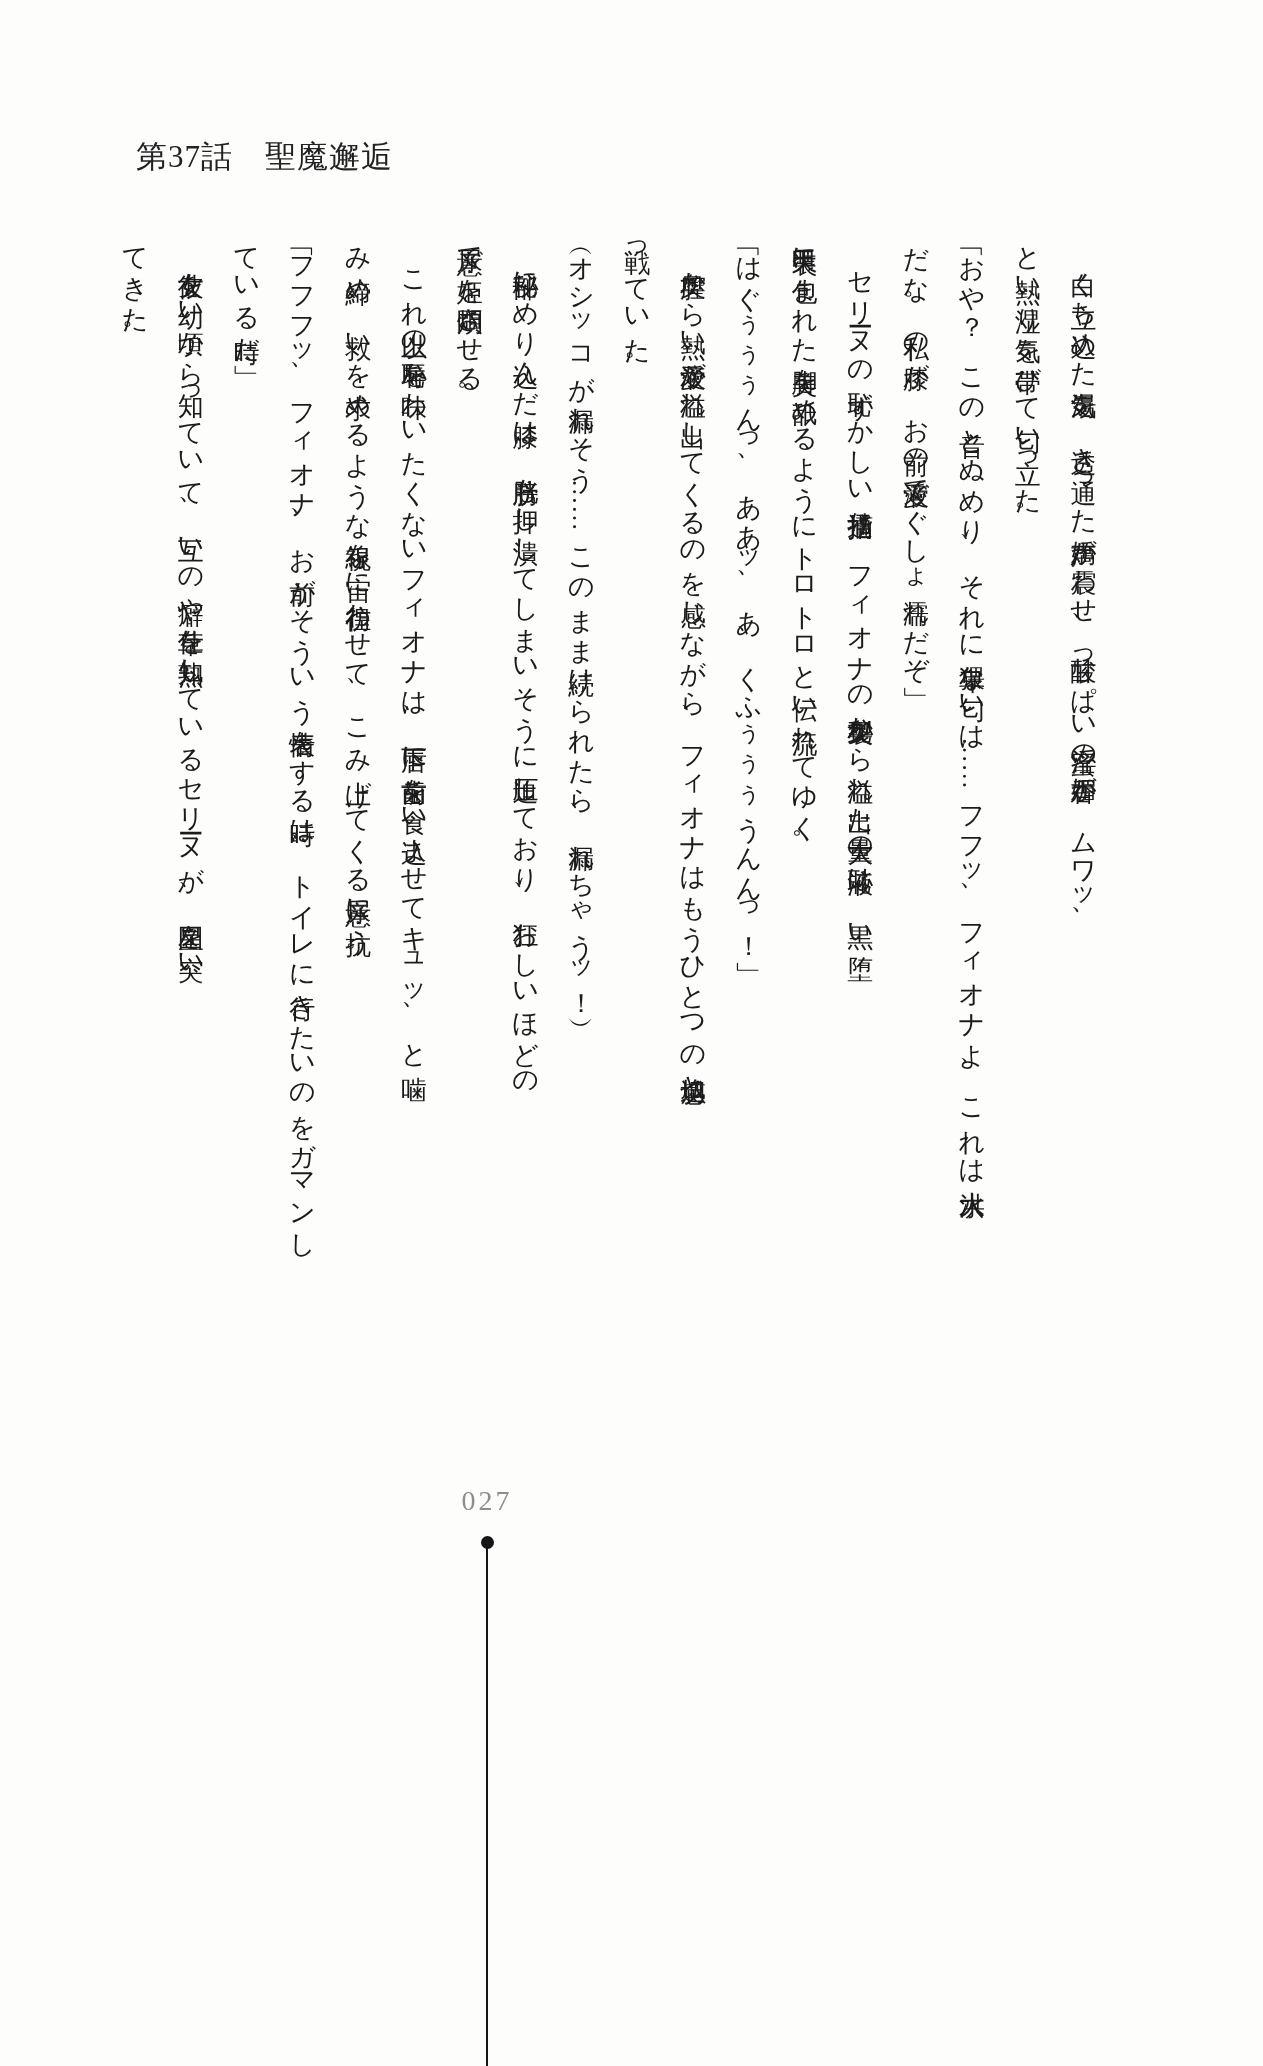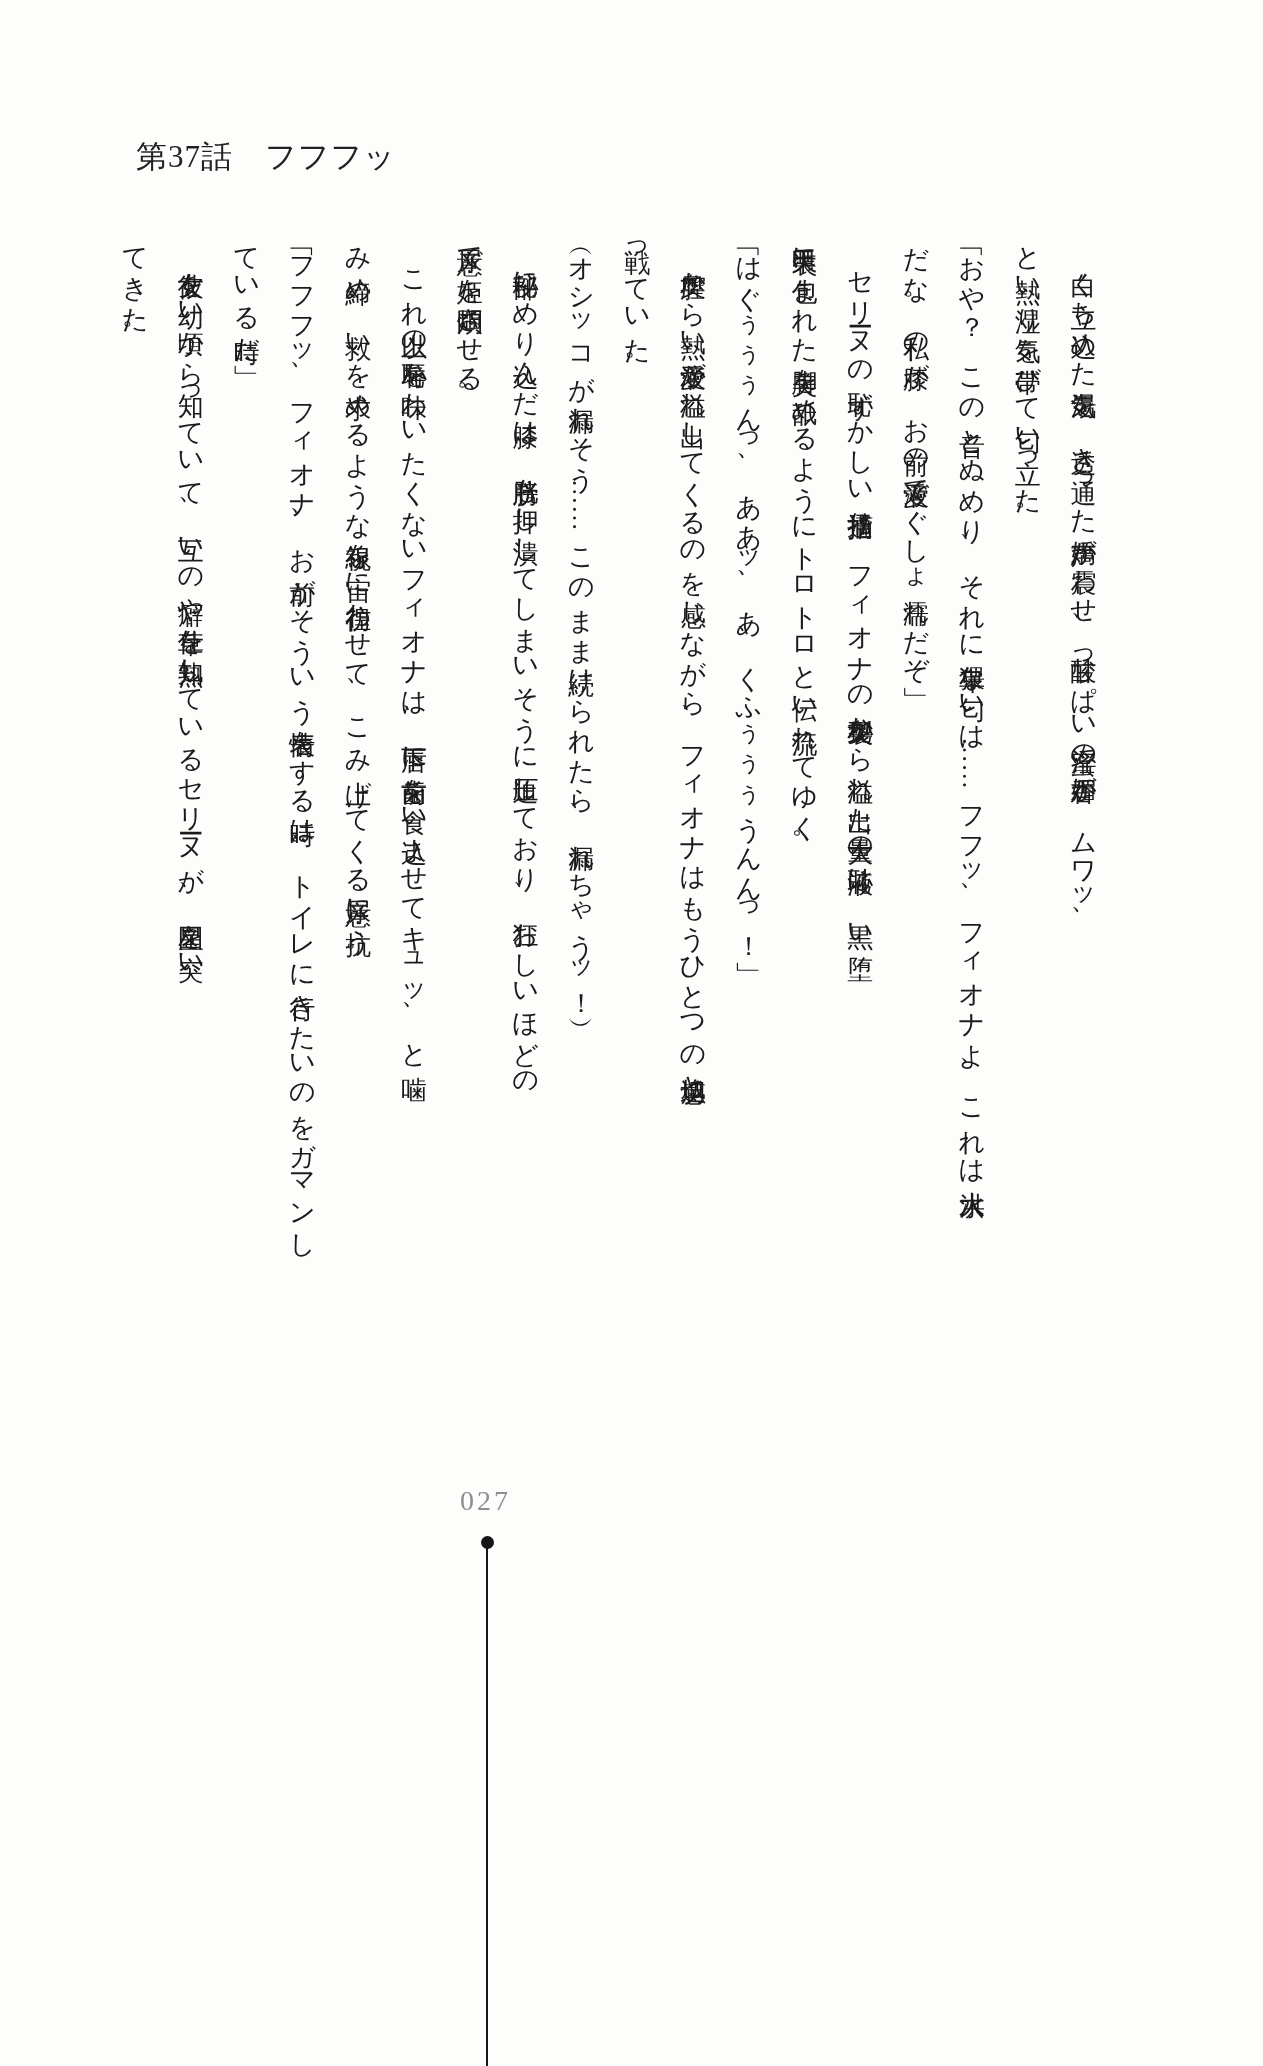--- a/index.html
+++ b/index.html
@@ -40,24 +40,24 @@
   .vline {
     margin: 0;
     padding: 0;
     line-height: 55.8px;
     white-space: pre;
   }
   .vline.indent-para { padding-top: 24px; }
   .vline.indent-bracket { padding-top: 10px; }
   .page-number {
     position: absolute;
-    left: 411px;
+    left: 437px;
     top: 1485px;
     width: 100px;
-    text-align: right;
+    text-align: center;
     font-size: 28px;
     letter-spacing: 3px;
     color: #8d8d8d;
   }
   .mark-dot {
     position: absolute;
     left: 481px;
     top: 1536px;
     width: 13px;
     height: 13px;
@@ -71,21 +71,21 @@
     width: 2px;
     height: 518px;
     background: #161616;
   }
 </style>
 </head>
 <body>
 
 <div class="page">
 
-  <div class="chapter-header">第37話　フフフッ</div>
+  <div class="chapter-header">第37話　聖魔邂逅</div>
 
   <div class="text-block">
     <div class="vline indent-para">白く立ち込めた湯気を、透き通った嬌声が震わせ、甘酸っぱい淫蜜の媚香が、ムワッ、</div>
     <div class="vline">と熱い湿り気を帯びて匂い立った。</div>
     <div class="vline indent-bracket">「おや？　この音とぬめり、それに卑猥な匂いは……フフッ、フィオナよ、これは大洪水</div>
     <div class="vline">だな。私の膝が、お前の愛液でぐしょ濡れだぞ」</div>
     <div class="vline indent-para">セリーヌの恥ずかしい指摘通り、フィオナの秘裂奥から溢れ出た大量の恥液は、黒い堕</div>
     <div class="vline">天装甲に包まれた美脚を舐めるようにトロトロと伝い流れてゆく。</div>
     <div class="vline indent-bracket">「はぐぅぅぅんっ、ああッ、あ、くふぅぅぅうんんっ！」</div>
     <div class="vline indent-para">膣奥から熱い愛液が溢れ出してくるのを感じながら、フィオナはもうひとつの切迫感と</div>

